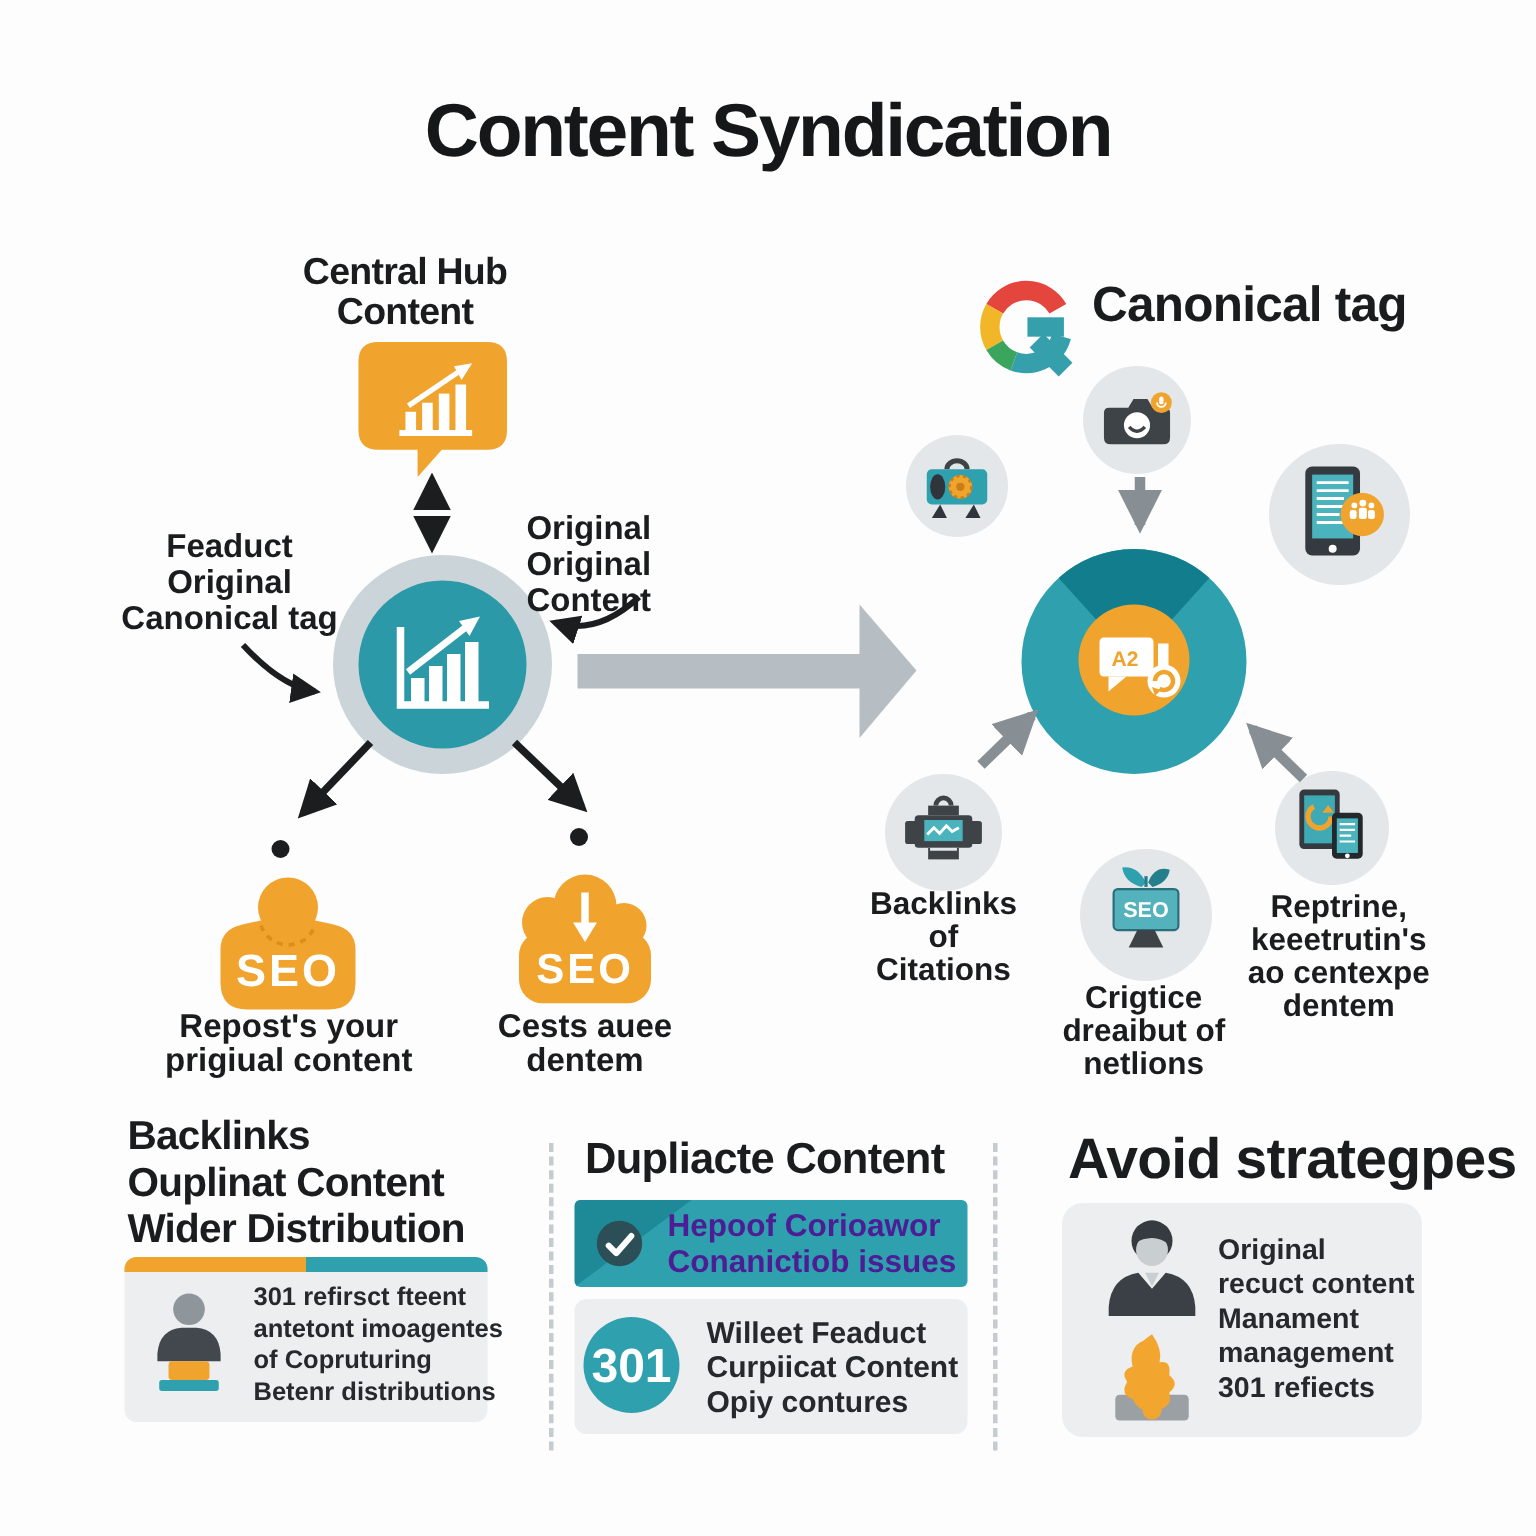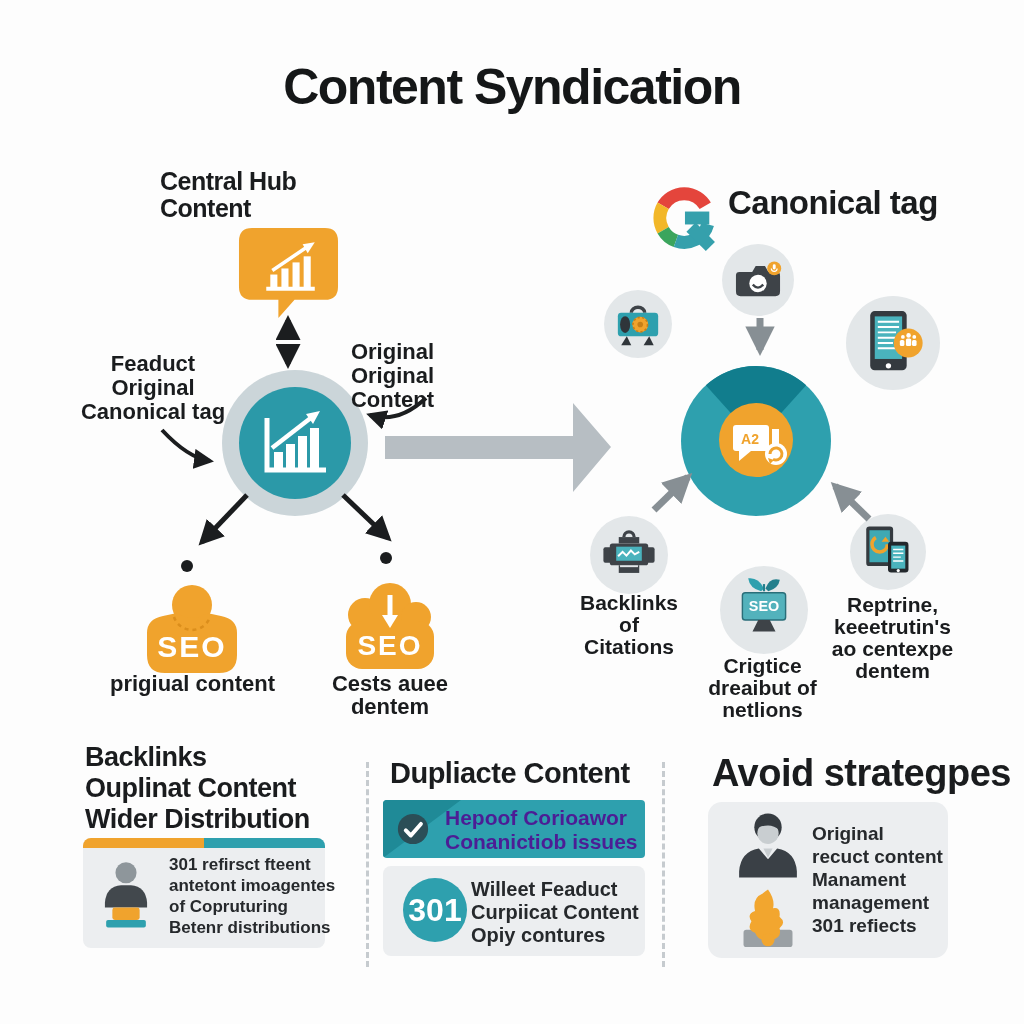--- a/index.html
+++ b/index.html
@@ -1,21 +1,21 @@
 <!DOCTYPE html>
 <html><head>
 <meta charset="utf-8">
 <style>
   html,body{margin:0;padding:0;background:#fff;}
   .canvas{position:relative;width:1024px;height:1024px;background:#fdfdfd;overflow:hidden;
           font-family:"Liberation Sans","DejaVu Sans",sans-serif;color:#1a1c1e;}
   .abs{position:absolute;}
   .title{position:absolute;left:0;top:58px;width:100%;text-align:center;
          font-size:50px;font-weight:800;letter-spacing:-1.5px;color:#151718;}
-  .hub-label{position:absolute;left:160px;top:168px;width:220px;
+  .hub-label{position:absolute;left:160px;top:168px;width:220px;text-align:center;
              font-size:25px;font-weight:700;line-height:27px;letter-spacing:-0.5px;}
   .note{position:absolute;font-size:22px;font-weight:700;line-height:24px;text-align:center;}
   .caption{position:absolute;font-size:22px;font-weight:700;line-height:23px;text-align:center;}
   .sat-caption{position:absolute;font-size:21px;font-weight:700;line-height:22px;text-align:center;}
   .gcirc{position:absolute;background:#E3E7E9;border-radius:50%;display:flex;align-items:center;justify-content:center;}
   .canon-heading{position:absolute;left:728px;top:184px;font-size:33px;font-weight:700;letter-spacing:-0.5px;}
   .sec-heading{position:absolute;font-size:27px;font-weight:700;line-height:31px;letter-spacing:-0.5px;}
   .sec-heading-line{white-space:nowrap;}
   .card{position:absolute;background:#ECEEF0;border-radius:8px;}
   .card-text{position:absolute;font-weight:700;color:#26292c;}
@@ -73,20 +73,21 @@
     <div>Content</div>
   </div>
 
   <svg class="abs" style="left:137px;top:583px;" width="110" height="92" viewBox="0 0 110 92">
     <circle cx="55" cy="22" r="20" fill="#F0A32D"></circle>
     <path d="M10 50 Q10 36 26 33 L40 30 Q55 40 70 30 L84 33 Q100 36 100 50 V72 Q100 90 82 90 H28 Q10 90 10 72 Z" fill="#F0A32D"></path>
     <path d="M37 34 A19 19 0 0 0 73 34" stroke="#DB8E1C" stroke-width="2.5" stroke-dasharray="4,4" fill="none"></path>
     <text x="55" y="74" text-anchor="middle" font-size="30" font-weight="bold" fill="#fff" letter-spacing="2">SEO</text>
   </svg>
   <div class="caption" style="left:95px;top:672px;width:195px;">
+    <div>Repost's your</div>
     <div>prigiual content</div>
   </div>
 
   <svg class="abs" style="left:338px;top:577px;" width="104" height="92" viewBox="0 0 104 92">
     <circle cx="27" cy="38" r="17" fill="#F0A32D"></circle>
     <circle cx="52" cy="27" r="21" fill="#F0A32D"></circle>
     <circle cx="78" cy="40" r="15" fill="#F0A32D"></circle>
     <rect x="8" y="44" width="88" height="48" rx="16" fill="#F0A32D"></rect>
     <path d="M52 18 V40" stroke="#fff" stroke-width="5"></path>
     <polygon points="44,38 60,38 52,51" fill="#fff"></polygon>
@@ -273,21 +274,21 @@
     <svg class="abs" style="left:12px;top:11px;" width="36" height="36" viewBox="0 0 100 100">
       <circle cx="50" cy="50" r="42" fill="#2B4E57"></circle>
       <path d="M30 54 L44 68 L72 36" stroke="#fff" stroke-width="11" fill="none" stroke-linecap="round" stroke-linejoin="round"></path>
     </svg>
     <div class="banner-text" style="left:62px;top:6px;">
       <div>Hepoof Corioawor</div>
       <div>Conanictiob issues</div>
     </div>
   </div>
   <div class="card" style="left:383px;top:866px;width:262px;height:90px;">
-    <div class="badge-301" style="left:20px;top:12px;width:64px;height:64px;">301</div>
+    <div class="badge-301" style="left:6px;top:12px;width:64px;height:64px;">301</div>
     <div class="card-text" style="left:88px;top:12px;font-size:20px;line-height:23px;white-space:nowrap;">
       <div>Willeet Feaduct</div>
       <div>Curpiicat Content</div>
       <div>Opiy contures</div>
     </div>
   </div>
 
   <div class="sec-heading" style="left:712px;top:758px;font-size:38px;">Avoid strategpes</div>
   <div class="card" style="left:708px;top:802px;width:240px;height:156px;border-radius:14px;">
     <svg class="abs" style="left:22px;top:10px;" width="76" height="70" viewBox="0 0 100 92">

